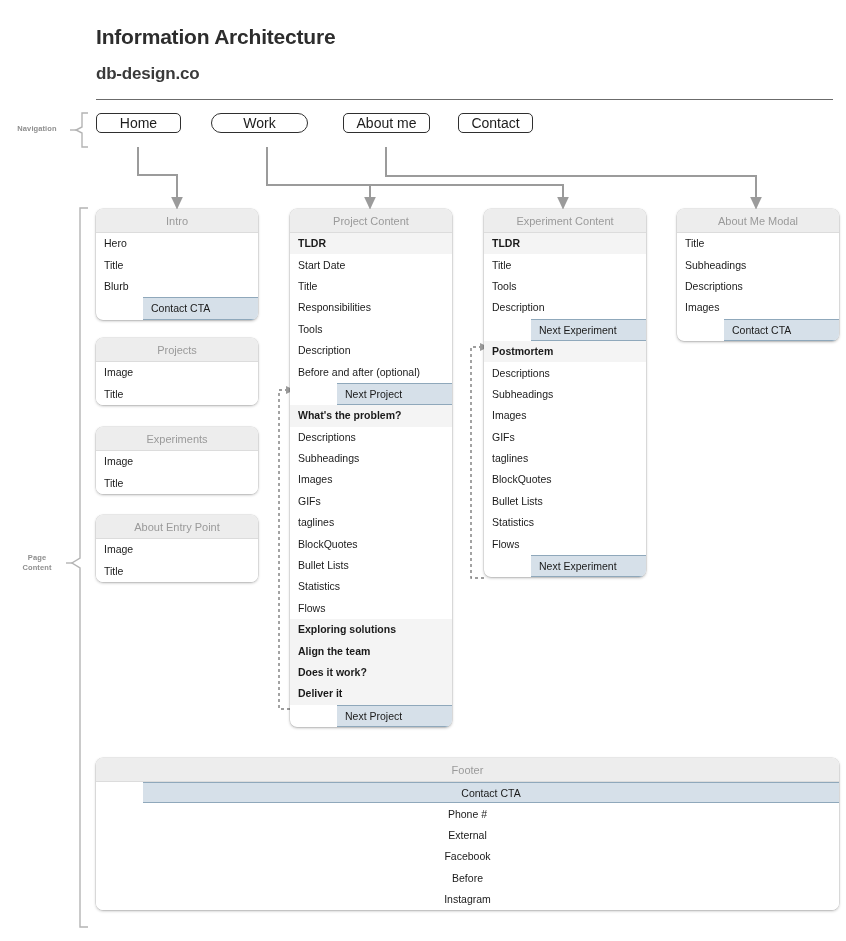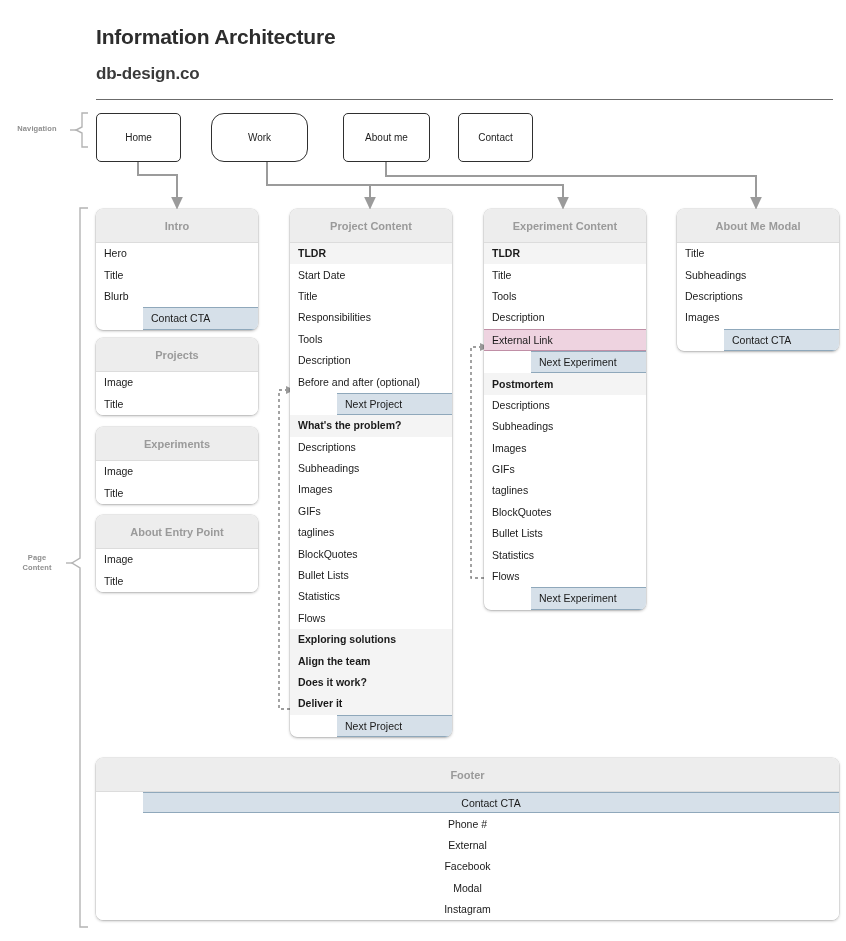--- a/index.html
+++ b/index.html
@@ -64,52 +64,51 @@
     text-align: center;
     line-height: 10px;
     letter-spacing: 0.1px;
   }
   #nav-brace-label { left: 6px; top: 124px; width: 62px; }
   #content-brace-label { left: 6px; top: 553px; width: 62px; }
 
   
   .nav-box {
     position: absolute;
-    height: 49px;
+    height: 20px;
     background: #ffffff;
     border: 1px solid #2f2f2f;
     border-radius: 5px;
     box-sizing: border-box;
-    font-size: 10px;
+    font-size: 14px;
     color: #1c1c1c;
     display: flex;
     align-items: center;
     justify-content: center;
   }
 
   
   .card {
     position: absolute;
     background: #ffffff;
     border-radius: 7px;
     box-sizing: border-box;
     box-shadow: 0 1px 3px rgba(0,0,0,0.28), 0 0 0 0.5px rgba(0,0,0,0.12);
     overflow: hidden;
   }
   .card-header {
-    height: 34px;
+    height: 24px;
     background: #ededed;
     border-bottom: 1px solid #dcdcdc;
     font-size: 11px;
     color: #9a9a9a;
     display: flex;
     align-items: center;
     justify-content: center;
     box-sizing: border-box;
-    font-weight: bold;
   }
   .row {
     height: 21.4px;
     font-size: 10.5px;
     color: #1a1a1a;
     display: flex;
     align-items: center;
     padding-left: 8px;
     box-sizing: border-box;
     background: #ffffff;
@@ -345,23 +344,20 @@
         </div>
         <div class="row">
           <span>Title</span>
         </div>
         <div class="row">
           <span>Tools</span>
         </div>
         <div class="row">
           <span>Description</span>
         </div>
-        <div class="row hl-pink">
-          <span>External Link</span>
-        </div>
         <div class="row hl-blue">
           <span>Next Experiment</span>
         </div>
         <div class="row section">
           <span>Postmortem</span>
         </div>
         <div class="row">
           <span>Descriptions</span>
         </div>
         <div class="row">
@@ -424,21 +420,21 @@
         <div class="row center">
           <span>Phone #</span>
         </div>
         <div class="row center">
           <span>External</span>
         </div>
         <div class="row center">
           <span>Facebook</span>
         </div>
         <div class="row center">
-          <span>Modal</span>
+          <span>Before</span>
         </div>
         <div class="row center">
           <span>Instagram</span>
         </div>
       </div>
   </div>
 
 </div>
 
 </body></html>

